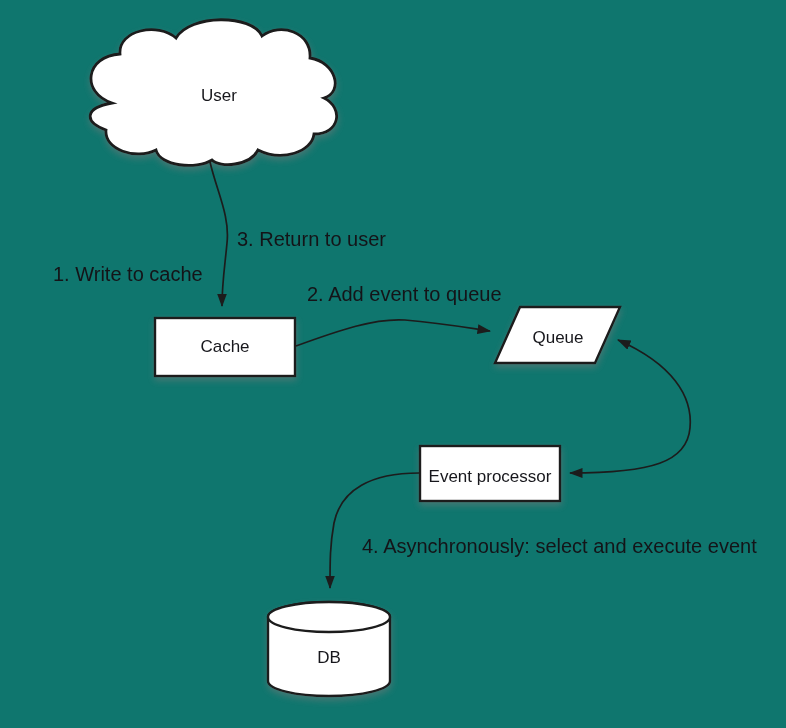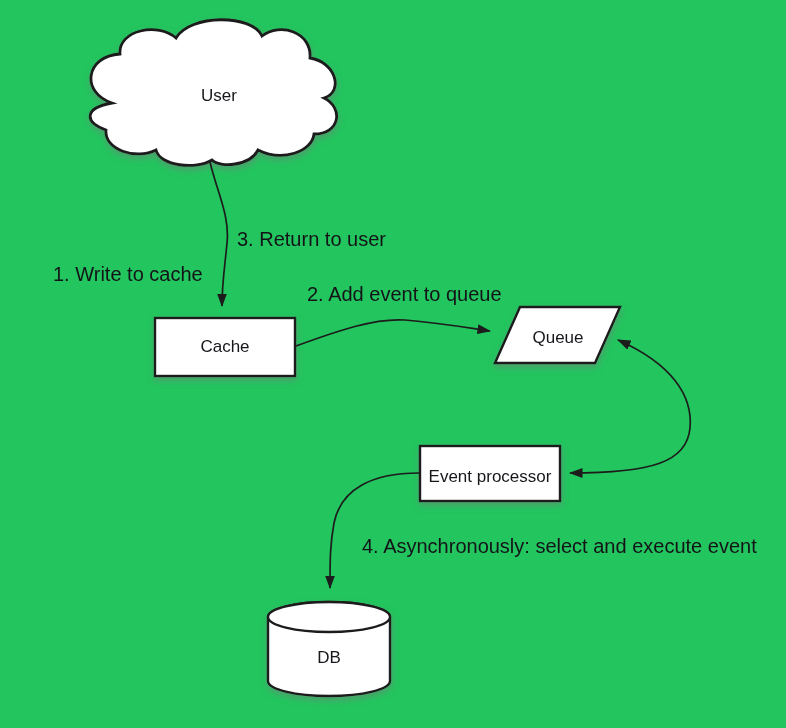--- a/index.html
+++ b/index.html
@@ -4,21 +4,21 @@
 <style>
   html, body {
     margin: 0;
     padding: 0;
     background: #ffffff;
   }
   .canvas {
     position: relative;
     width: 786px;
     height: 728px;
-    background: #22c55e;
+    background: #0f766e;
     overflow: hidden;
     font-family: "Liberation Sans", sans-serif;
   }
   svg { display: block; }
   .shape {
     fill: #ffffff;
     stroke: #1c1c1c;
     stroke-width: 2.4;
   }
   .shape-thick {

